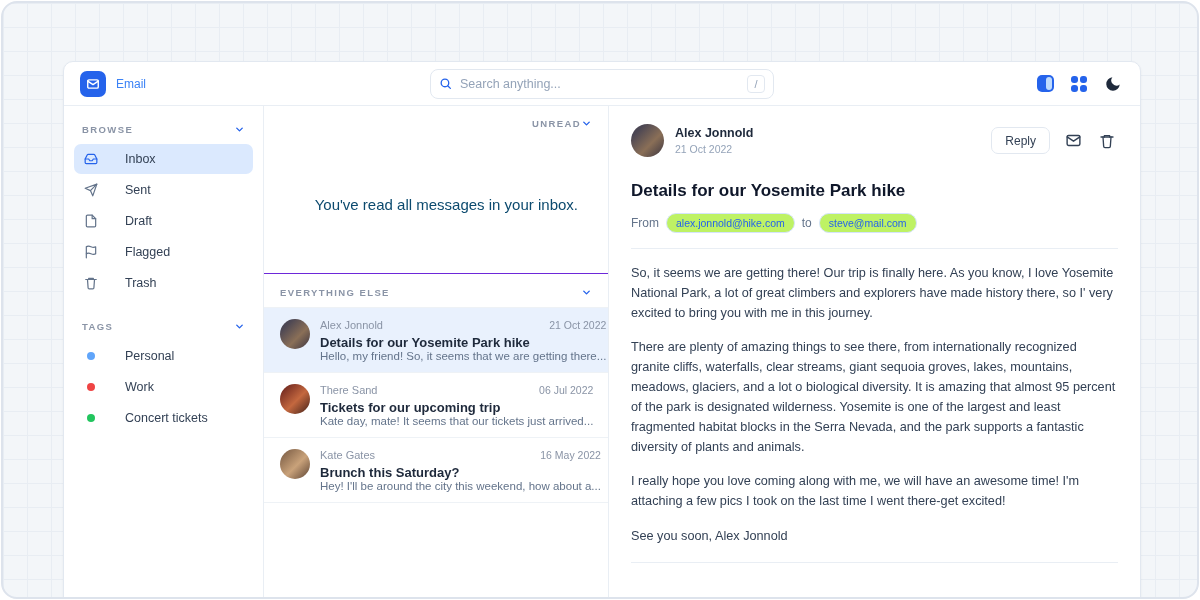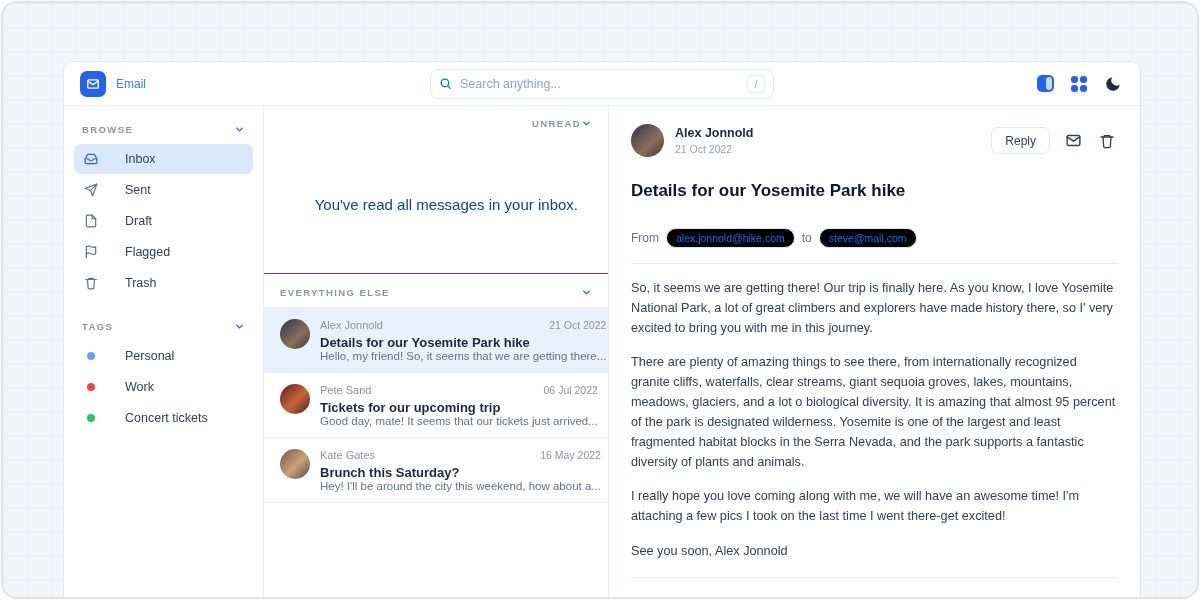--- a/index.html
+++ b/index.html
@@ -65,22 +65,22 @@
   .mr-subject{ font-size:13px; font-weight:700; color:#1e293b; margin-top:4px; }
   .mr-preview{ font-size:11.5px; color:#64748b; white-space:nowrap; overflow:hidden; text-overflow:ellipsis; }
   
   .rd-head{ display:flex; align-items:center; gap:11px; }
   .rd-avatar{ width:33px; height:33px; }
   .rd-name{ font-size:12.5px; font-weight:700; color:#1e293b; }
   .rd-date{ font-size:10.5px; color:#94a3b8; margin-top:3px; }
   .rd-actions{ margin-left:auto; display:flex; align-items:center; gap:12px; }
   .reply-btn{ height:27px; padding:0 13px; border:1px solid #e2e8f0; border-radius:7px; background:#fff; font-size:12px; color:#334155; font-family:"Liberation Sans", sans-serif; cursor:pointer; }
   .rd-subject{ margin-top:24px; font-size:17px; font-weight:700; color:#0f172a; }
-  .from-row{ margin-top:27px; display:flex; align-items:center; gap:7px; font-size:12px; color:#64748b; }
-  .pill{ font-size:10.5px; color:#2563eb; background:#000000; border:1px solid #d5e4fb; border-radius:999px; padding:3px 9px; cursor:pointer; }
+  .from-row{ margin-top:12px; display:flex; align-items:center; gap:7px; font-size:12px; color:#64748b; }
+  .pill{ font-size:10.5px; color:#2563eb; background:#bef264; border:1px solid #d5e4fb; border-radius:999px; padding:3px 9px; cursor:pointer; }
   .rule{ border:none; border-top:1px solid #e9eef4; margin:15px 0; }
   .rd-body p{ font-size:12.7px; color:#334155; line-height:1.56; margin-bottom:15px; }
 </style>
 </head>
 <body>
 
 <div class="frame">
   <div class="app-card">
 
     <header class="topbar">
@@ -246,25 +246,25 @@
             </div>
             <div class="mr-subject">Details for our Yosemite Park hike</div>
             <div class="mr-preview">Hello, my friend! So, it seems that we are getting there...</div>
           </div>
         </div>
 
         <div class="mail-row">
           <span class="avatar av-pete"></span>
           <div>
             <div class="mr-line1">
-              <span class="mr-sender">Pete Sand</span>
+              <span class="mr-sender">There Sand</span>
               <span class="mr-date">06 Jul 2022</span>
             </div>
             <div class="mr-subject">Tickets for our upcoming trip</div>
-            <div class="mr-preview">Good day, mate! It seems that our tickets just arrived...</div>
+            <div class="mr-preview">Kate day, mate! It seems that our tickets just arrived...</div>
           </div>
         </div>
 
         <div class="mail-row">
           <span class="avatar av-kate"></span>
           <div>
             <div class="mr-line1">
               <span class="mr-sender">Kate Gates</span>
               <span class="mr-date">16 May 2022</span>
             </div>

